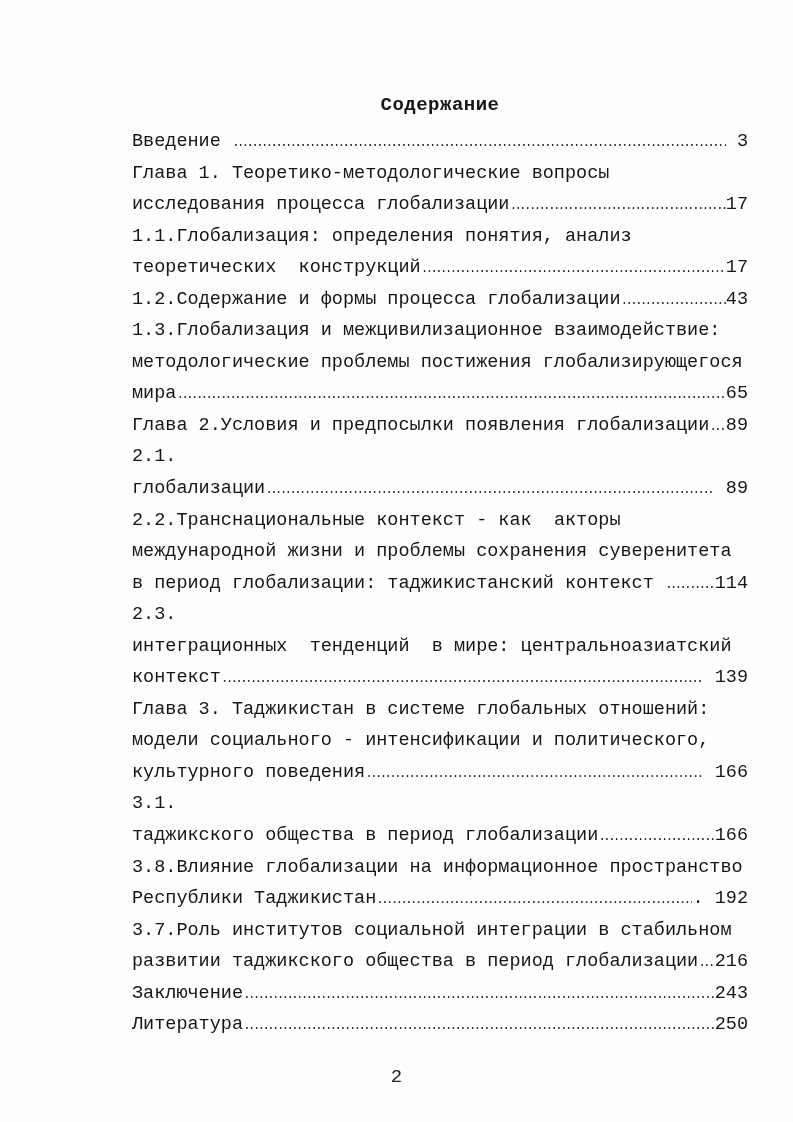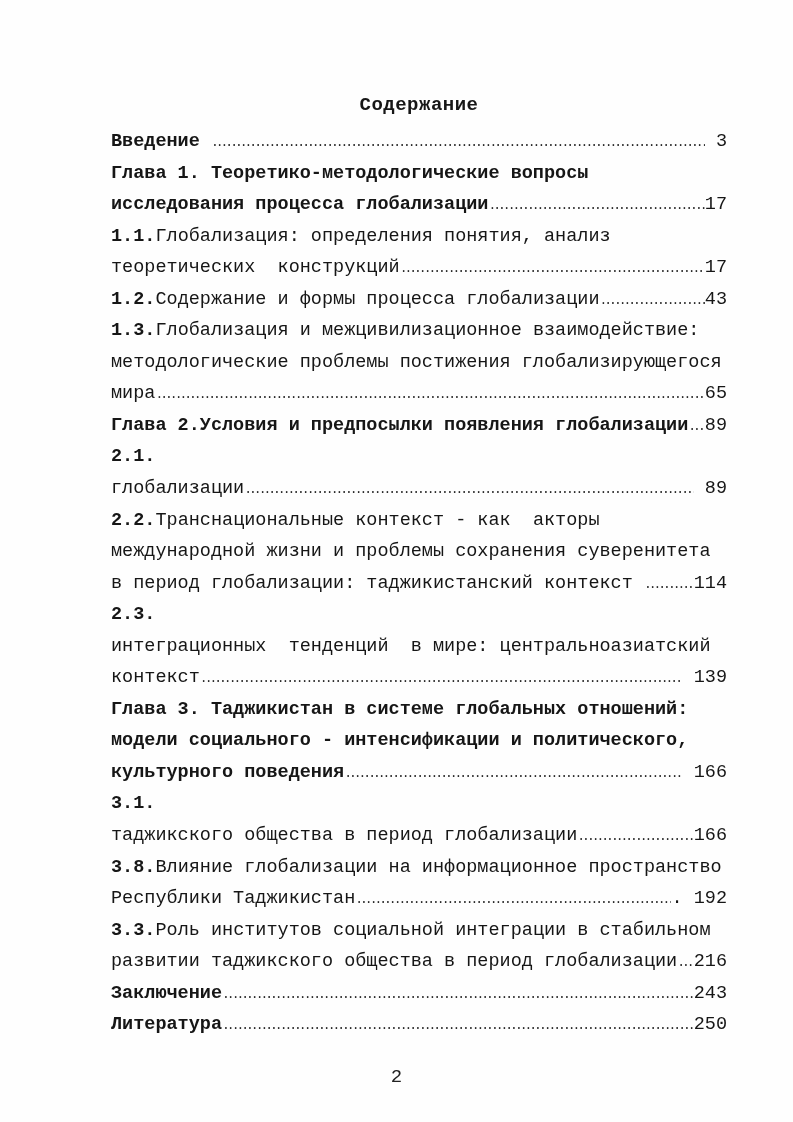--- a/index.html
+++ b/index.html
@@ -15,42 +15,42 @@
     font-family: "Liberation Mono", "DejaVu Sans Mono", monospace;
     color: #161616;
   }
   .page {
     position: absolute;
     inset: 0;
     background: #fefefe;
   }
   .content {
     position: absolute;
-    left: 111px;
+    left: 132px;
     top: 94px;
     width: 616px;
   }
   .doc-title {
     text-align: center;
     font-weight: bold;
     font-size: 19px;
     letter-spacing: 0.5px;
     height: 36px;
     line-height: 22px;
   }
   .toc-line {
     display: flex;
     align-items: baseline;
     height: 31.55px;
     font-size: 18.5px;
     line-height: 24px;
     white-space: pre;
   }
   .toc-line .b {
-    font-weight: bold;
+    font-weight: normal;
     white-space: pre;
   }
   .toc-line .n {
     white-space: pre;
     text-align: center;
   }
   .toc-line .dots {
     flex: 1 1 auto;
     overflow: hidden;
     white-space: nowrap;
@@ -122,21 +122,21 @@
   <div class="toc-line"><span class="b">культурного поведения</span><span class="n"></span><span class="dots">............................................................................................................................................................................................................................................................................................................</span><span class="pg"> 166</span></div>
 
   <div class="toc-line"><span class="b">3.1.</span><span class="dots"></span><span class="pg"></span></div>
 
   <div class="toc-line"><span class="b"></span><span class="n">таджикского общества в период глобализации</span><span class="dots">............................................................................................................................................................................................................................................................................................................</span><span class="pg">166</span></div>
 
   <div class="toc-line"><span class="b">3.8.</span><span class="n">Влияние глобализации на информационное пространство</span><span class="dots"></span><span class="pg"></span></div>
 
   <div class="toc-line"><span class="b"></span><span class="n">Республики Таджикистан</span><span class="dots">............................................................................................................................................................................................................................................................................................................</span><span class="pg">. 192</span></div>
 
-  <div class="toc-line"><span class="b">3.3.</span><span class="n">Роль институтов социальной интеграции в стабильном</span><span class="dots"></span><span class="pg"></span></div>
+  <div class="toc-line"><span class="b">3.7.</span><span class="n">Роль институтов социальной интеграции в стабильном</span><span class="dots"></span><span class="pg"></span></div>
 
   <div class="toc-line"><span class="b"></span><span class="n">развитии таджикского общества в период глобализации</span><span class="dots">............................................................................................................................................................................................................................................................................................................</span><span class="pg">216</span></div>
 
   <div class="toc-line"><span class="b">Заключение</span><span class="n"></span><span class="dots">............................................................................................................................................................................................................................................................................................................</span><span class="pg">243</span></div>
 
   <div class="toc-line"><span class="b">Литература</span><span class="n"></span><span class="dots">............................................................................................................................................................................................................................................................................................................</span><span class="pg">250</span></div>
 </div>
   </div>
   <div class="footer-page-num">2</div>
 </div>

